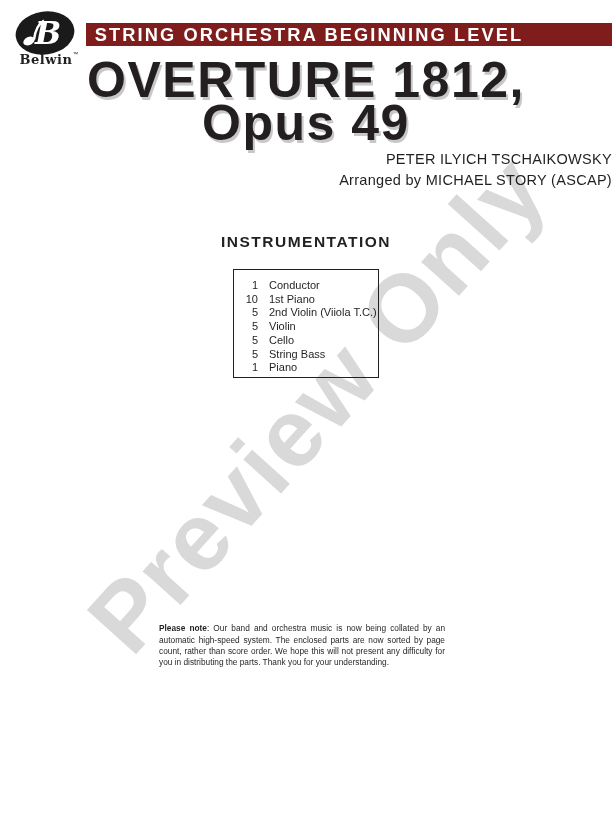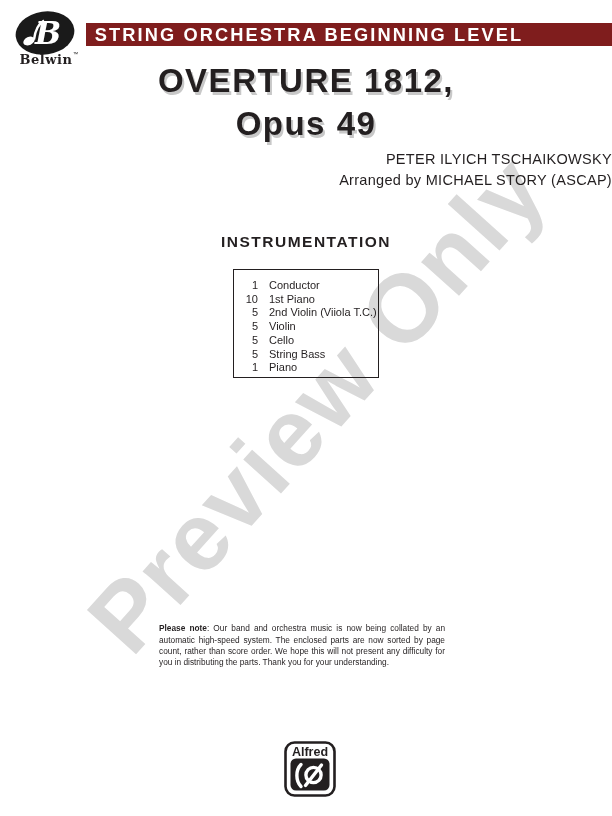--- a/index.html
+++ b/index.html
@@ -26,21 +26,21 @@
     position:absolute;left:86px;top:23px;right:0;height:23px;background:#7f1d1d;
     display:flex;align-items:center;
   }
   .banner-text{
     color:#ffffff;font-weight:bold;font-size:19px;letter-spacing:2.2px;
     padding-left:9px;white-space:nowrap;transform:scaleX(0.96);transform-origin:left center;
   }
   
   .title-block{
     position:absolute;left:0;right:0;top:59px;text-align:center;
-    font-weight:bold;font-size:33px;line-height:43px;letter-spacing:1.5px;
+    font-weight:bold;font-size:50px;line-height:43px;letter-spacing:1.5px;
     text-shadow:2px 3px 0 #c8c8c8;
   }
   .credits{
     position:absolute;left:0;right:0;top:149px;text-align:right;
     font-size:14.5px;line-height:21px;letter-spacing:0.3px;
   }
   
   .instr-heading{
     position:absolute;left:0;right:0;top:233px;text-align:center;
     font-weight:bold;font-size:15.5px;letter-spacing:1.5px;
@@ -124,25 +124,15 @@
         <span class="instr-name">String Bass</span>
       </div>
       <div class="instr-row">
         <span class="instr-qty">1</span>
         <span class="instr-name">Piano</span>
       </div>
     </div>
 
     <p class="note"><span class="note-label">Please note</span><span>:  Our band and orchestra music is now being collated by an automatic high-speed system.  The enclosed parts are now sorted by page count, rather than score order. We hope this will not present any difficulty for you in distributing the parts. Thank you for your understanding.</span></p>
 
-    <div class="alfred-logo">
-      <svg width="52" height="56" viewBox="0 0 52 56" aria-hidden="true">
-        <rect x="1.5" y="1.5" width="49" height="53" rx="9" fill="#ffffff" stroke="#231f20" stroke-width="2.6"></rect>
-        <text x="26" y="15" text-anchor="middle" fill="#231f20" font-family="Liberation Sans, sans-serif" font-weight="bold" font-size="12.5">Alfred</text>
-        <rect x="6.5" y="17.5" width="39" height="32" rx="5.5" fill="#231f20"></rect>
-        <path d="M 17 23.5 C 11.5 29 11.5 40 17 45.5" stroke="#ffffff" stroke-width="3.4" fill="none" stroke-linecap="round"></path>
-        <circle cx="29.5" cy="34" r="7.6" stroke="#ffffff" stroke-width="3.4" fill="none"></circle>
-        <line x1="37.5" y1="24" x2="21.5" y2="44.5" stroke="#ffffff" stroke-width="3.4" stroke-linecap="round"></line>
-      </svg>
-    </div>
 
   </div>
 </div>
 
 </body></html>

